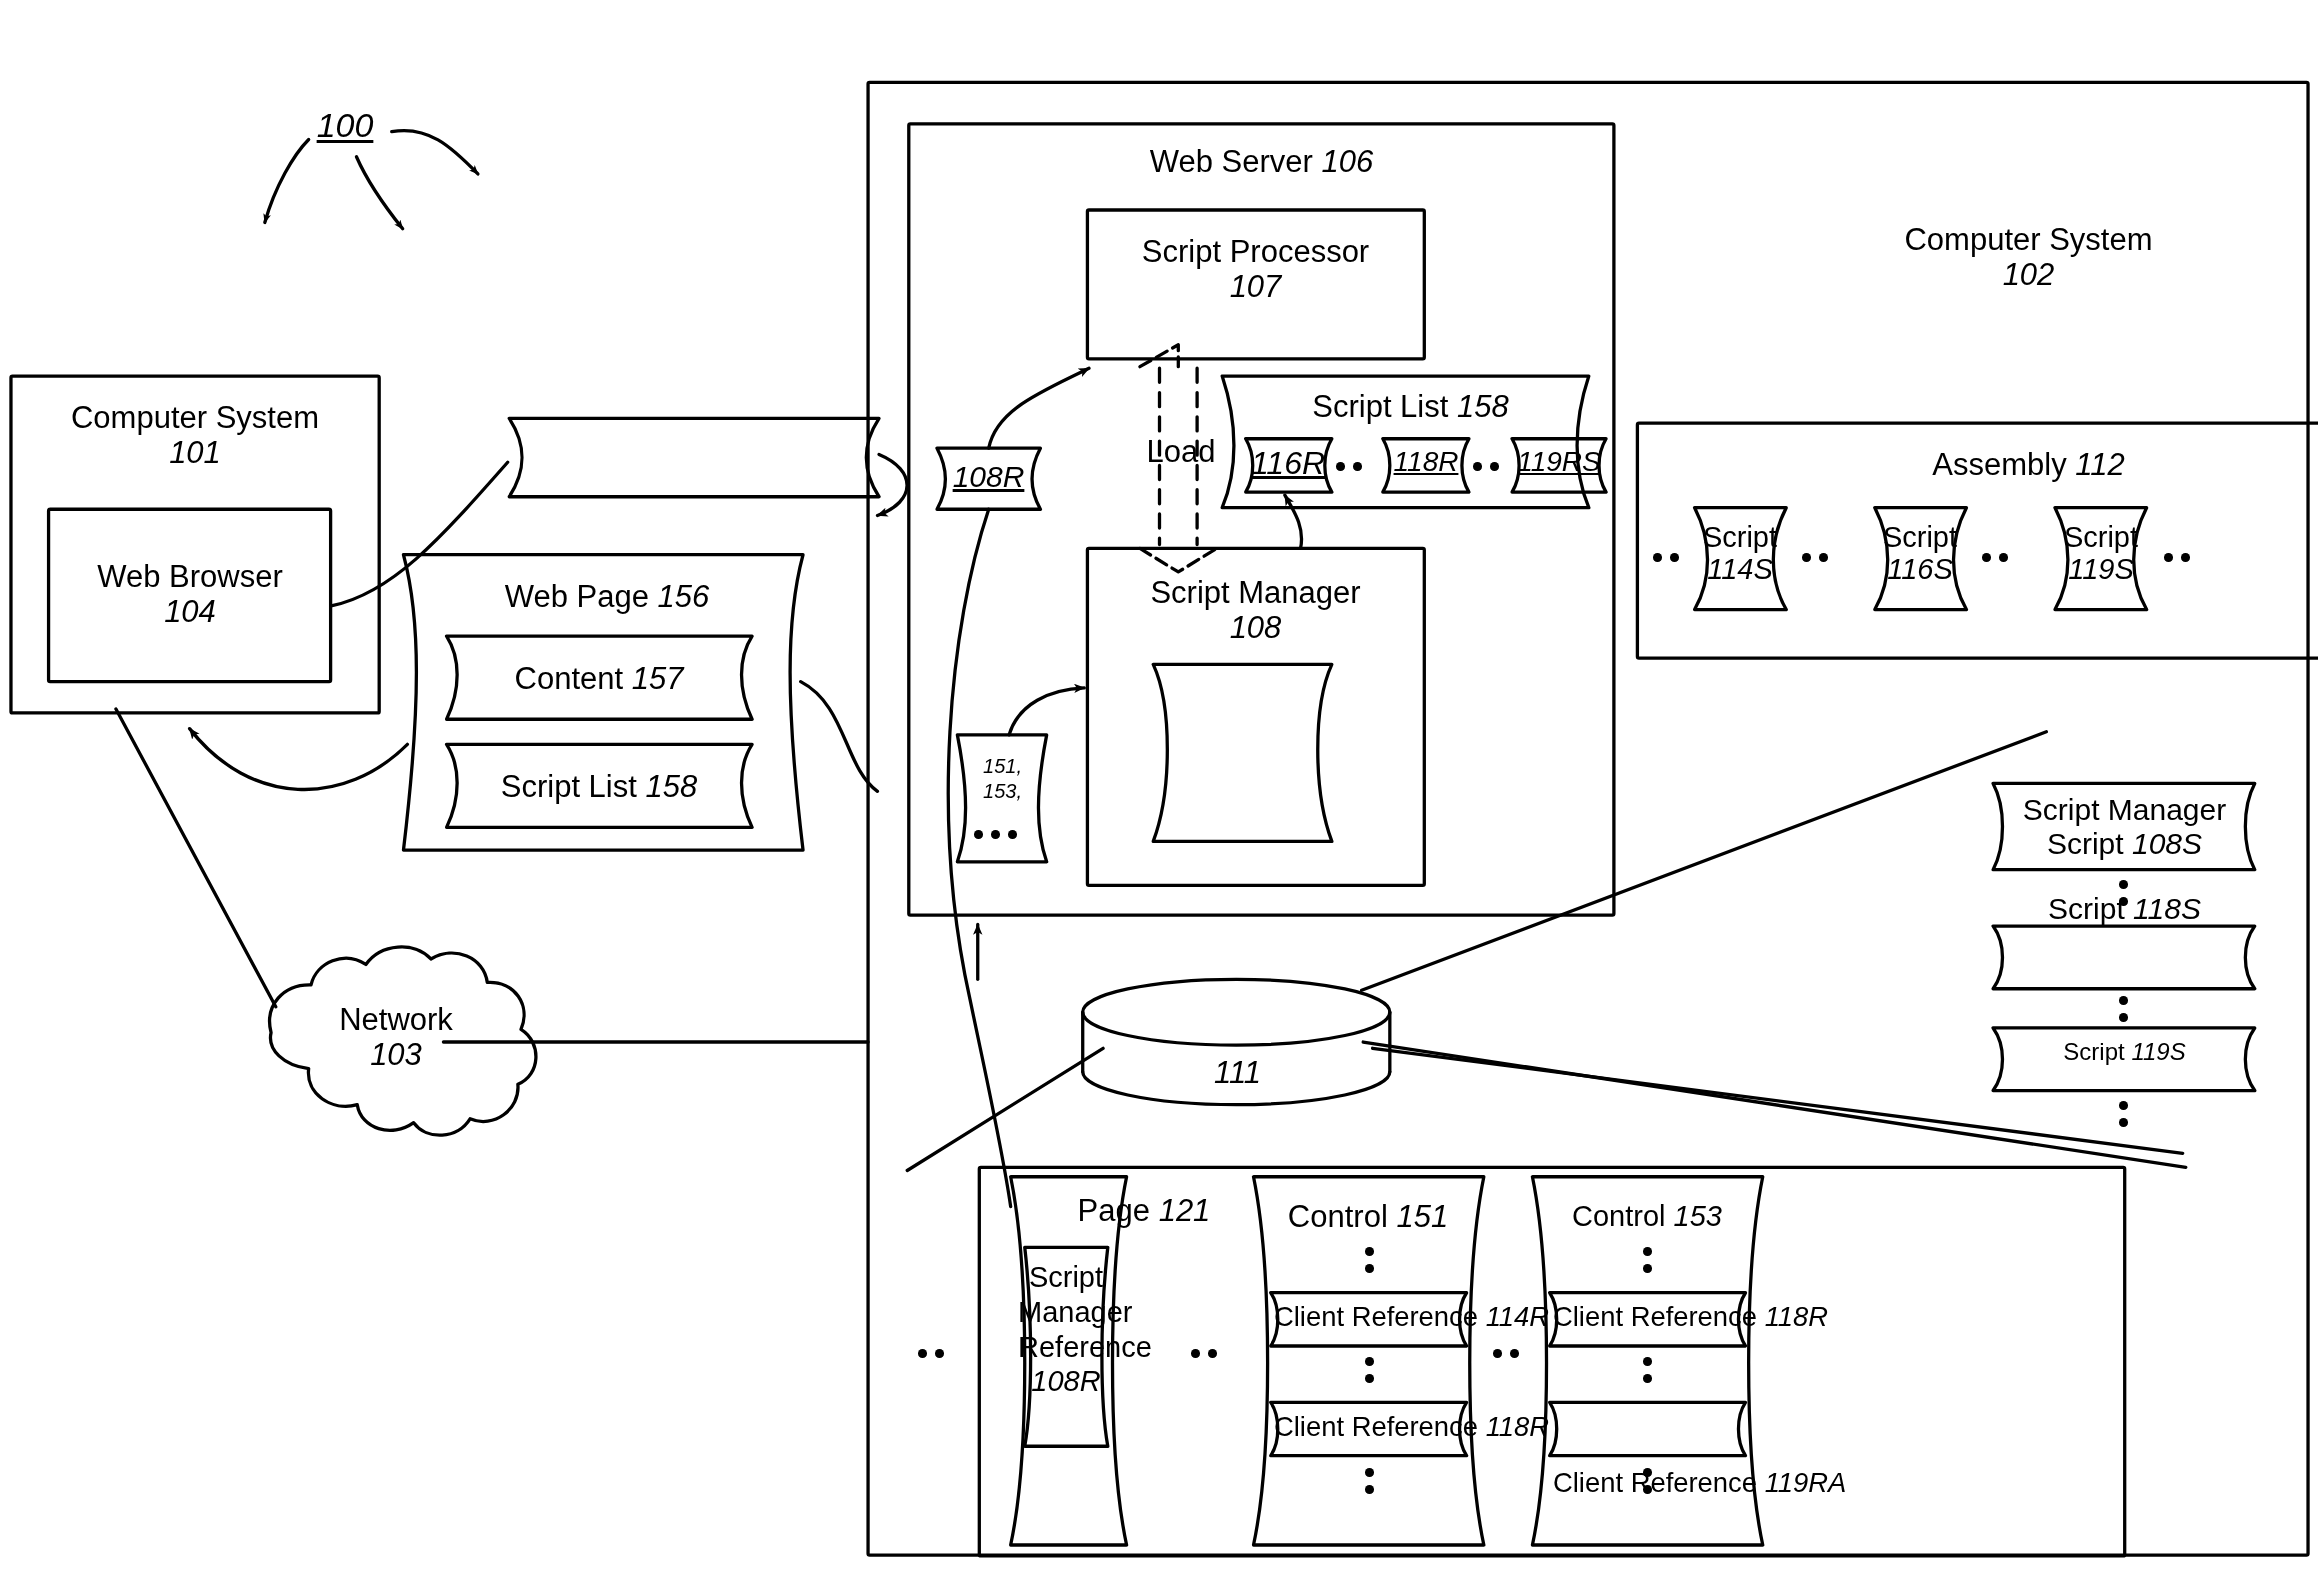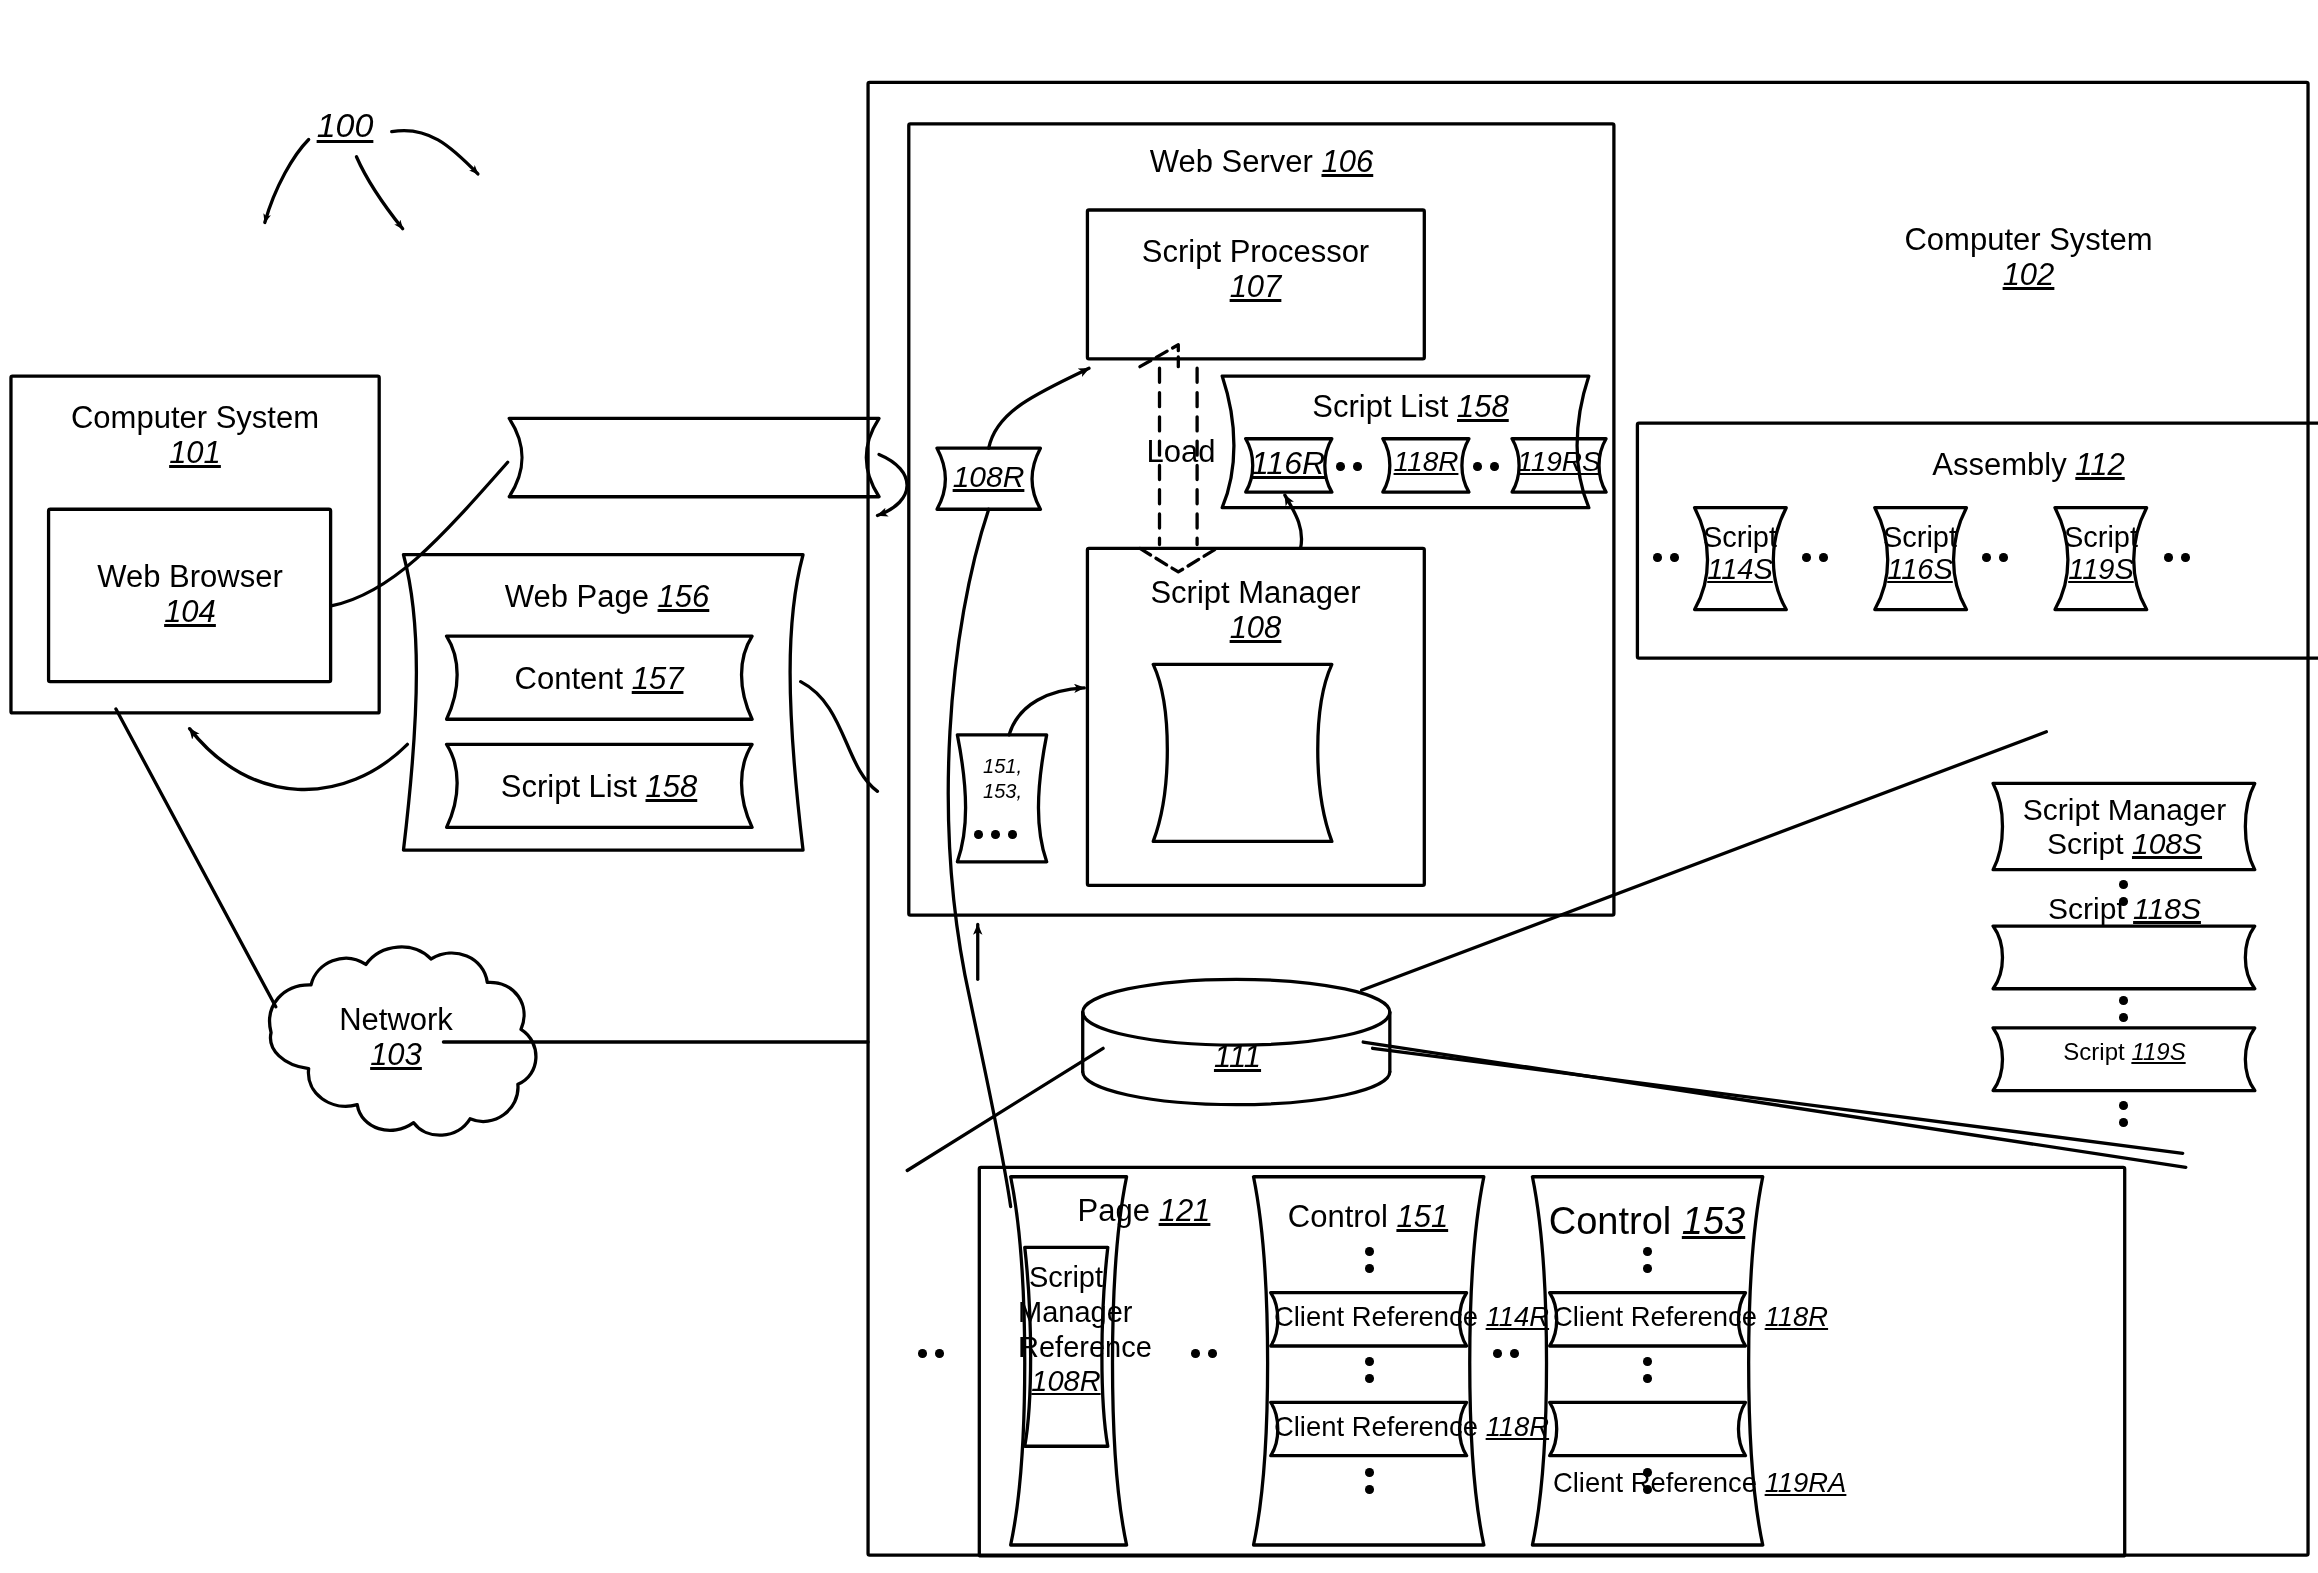--- a/index.html
+++ b/index.html
@@ -23,22 +23,22 @@
   }
   .lbl{
     position:absolute;
     text-align:center;
     line-height:1.12;
     white-space:nowrap;
     pointer-events:none;
   }
   .num{
     font-style:italic;
-    text-decoration:underline;
     text-underline-offset:2.3px;
+    margin-top:16px;
   }
   .ref-only{
     font-style:italic;
     text-decoration:underline;
     text-underline-offset:2.3px;
   }
   .dots-h{
     position:absolute;
     display:flex;
     gap:8.6px;
@@ -476,21 +476,21 @@
     </div>
   <div class="dots-v" style="left:1365px;top:1357px;">
       <i></i>
       <i></i>
     </div>
   <div class="dots-v" style="left:1365px;top:1468px;">
       <i></i>
       <i></i>
     </div>
 
-  <div class="lbl" style="left:1532px;top:1200px;width:230px;font-size:38px;">
+  <div class="lbl" style="left:1532px;top:1200px;width:230px;font-size:29px;">
     <span>Control</span>
     <span class="num">153</span>
   </div>
   <div class="lbl" style="left:1553px;top:1302px;width:194px;font-size:27.4px;">
     <span>Client Reference</span>
     <span class="num">118R</span>
   </div>
   <div class="lbl" style="left:1553px;top:1468px;width:194px;font-size:27.4px;">
     <span>Client Reference</span>
     <span class="num">119RA</span>

